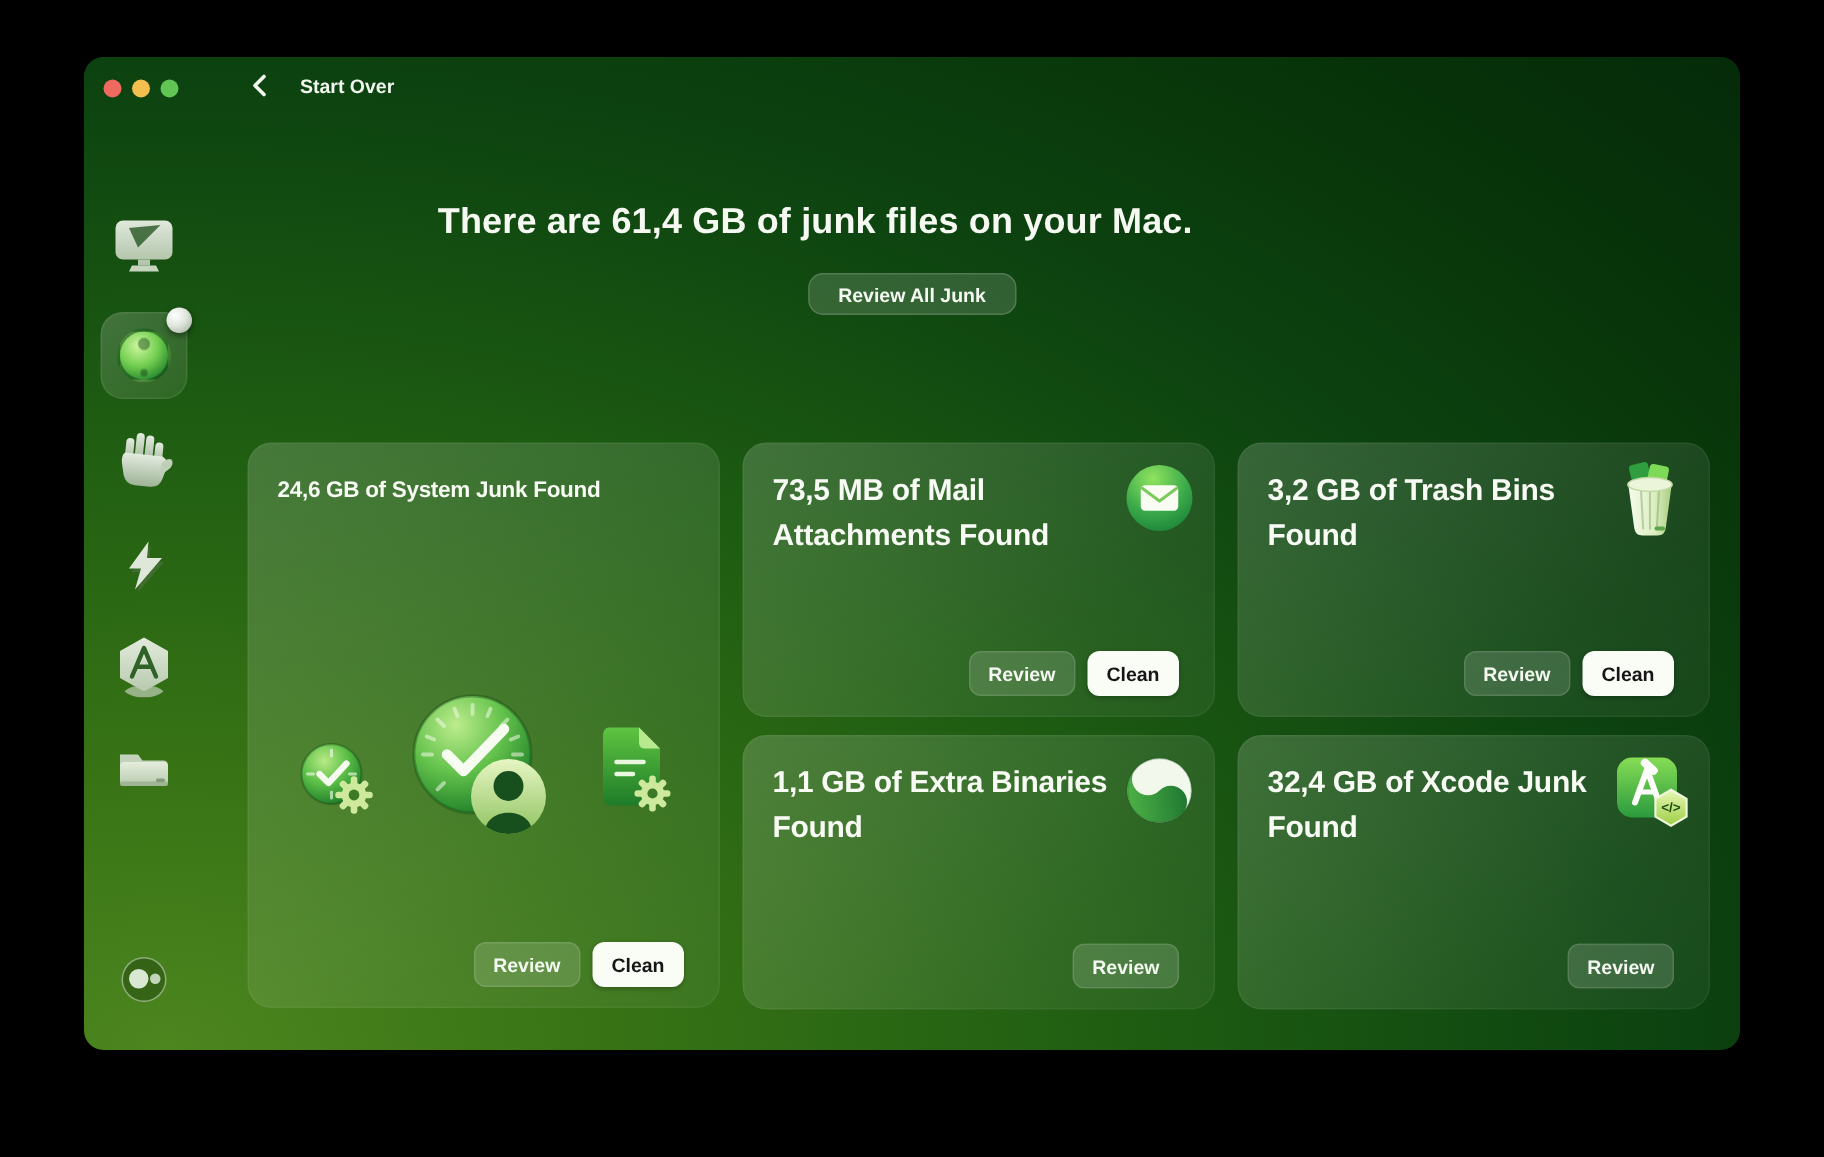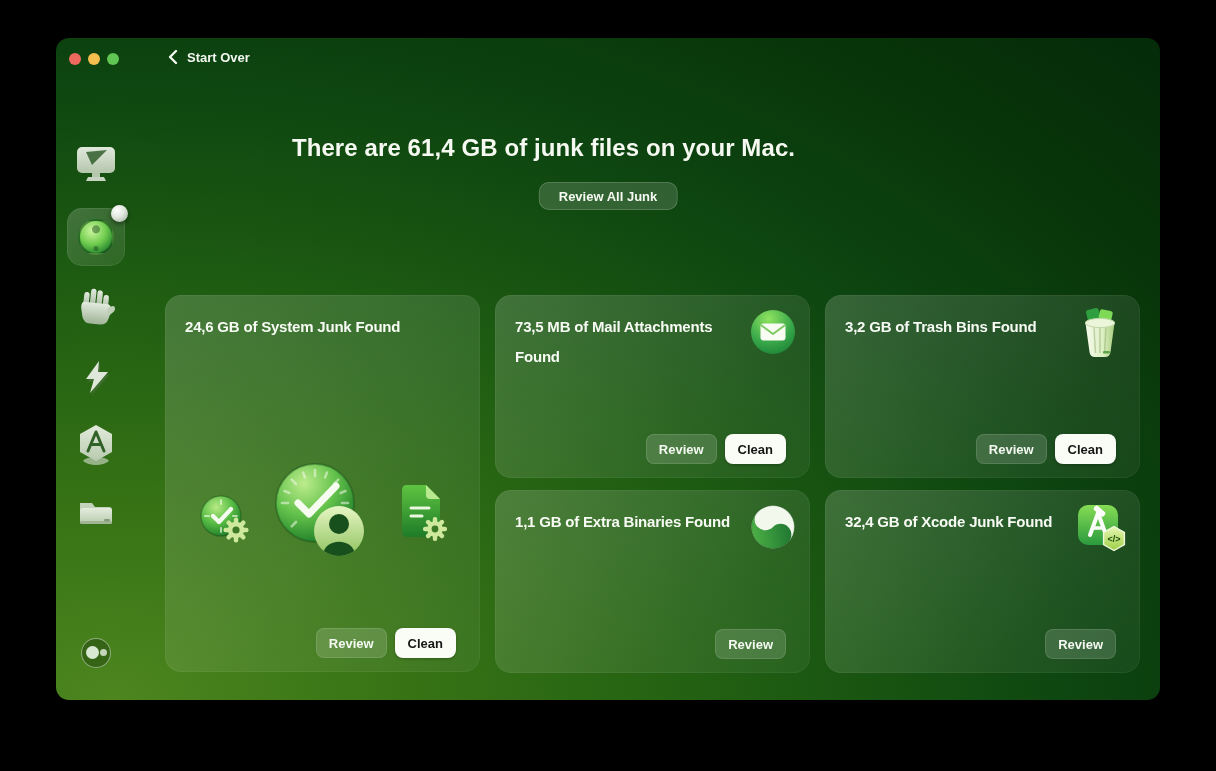--- a/index.html
+++ b/index.html
@@ -5,21 +5,21 @@
   html,body{margin:0;padding:0;background:#000;width:1216px;height:771px;overflow:hidden;
     font-family:"Liberation Sans","DejaVu Sans",sans-serif;-webkit-font-smoothing:antialiased;}
   .stage{position:relative;width:1216px;height:771px;background:#000;}
   .window{position:absolute;left:56px;top:38px;width:1104px;height:662px;border-radius:13px;overflow:hidden;
     background:
       radial-gradient(135% 145% at 5% 100%, #4d861f 0%, #377315 20%, #1e5c12 44%, #0d4410 66%, #073309 86%, #052a09 100%);
     box-shadow:0 28px 60px rgba(0,0,0,.85), 0 8px 22px rgba(0,0,0,.6);}
   
   .traffic{position:absolute;top:15px;left:13px;display:flex;gap:7px;}
   .tl{width:12px;height:12px;border-radius:50%;}
-  .back{position:absolute;left:112px;top:11px;display:flex;align-items:flex-end;gap:9px;cursor:default;}
+  .back{position:absolute;left:112px;top:11px;display:flex;align-items:flex-end;gap:22px;cursor:default;}
   .back-label{font-size:13px;font-weight:700;color:#f2f7ef;}
   .win-title{position:absolute;left:109px;top:13px;width:975px;text-align:center;
     font-size:13px;font-weight:700;color:rgba(238,247,235,.92);}
   .headline{position:absolute;left:0;top:96px;width:975px;text-align:center;
     font-size:24px;font-weight:700;color:#f5f9f1;letter-spacing:.1px;}
   .cta{position:absolute;left:50%;transform:translateX(-50%);top:144px;height:28px;padding:0 19px;
     display:inline-flex;align-items:center;border-radius:10px;cursor:pointer;
     background:rgba(255,255,255,.15);border:1px solid rgba(255,255,255,.16);
     font-family:inherit;font-size:13px;font-weight:700;color:#f6faf2;}
   
@@ -39,21 +39,21 @@
   .assistant{position:absolute;left:25px;top:600px;width:30px;height:30px;border-radius:50%;
     background:rgba(8,24,8,.28);border:1.5px solid rgba(215,232,210,.55);box-sizing:border-box;cursor:pointer;}
   .assistant .dot-big{position:absolute;left:4px;top:7px;width:13px;height:13px;border-radius:50%;background:#d9e8d2;}
   .assistant .dot-small{position:absolute;left:18px;top:10px;width:7px;height:7px;border-radius:50%;background:#c2d5ba;}
   
   .card{position:absolute;width:315px;border-radius:16px;
     background:linear-gradient(140deg, rgba(255,255,255,.17) 0%, rgba(255,255,255,.07) 70%, rgba(255,255,255,.05) 100%);
     box-shadow:inset 0 0 0 1px rgba(255,255,255,.05);}
   .card-lg{height:377px;}
   .card-sm{height:183px;}
-  .card-title{position:absolute;left:20px;top:17px;font-size:15px;font-weight:700;color:#f7fbf4;
+  .card-title{position:absolute;left:20px;top:17px;font-size:20px;font-weight:700;color:#f7fbf4;
     line-height:30px;letter-spacing:-.2px;}
   .nowrap{white-space:nowrap;font-size:15px;}
   .card-title-wrap{width:238px;}
   .card-desc{position:absolute;left:20px;top:50px;width:256px;font-size:14px;line-height:18.5px;
     color:rgba(233,243,226,.78);}
   .card-icon{position:absolute;top:14px;right:14px;}
   .card-actions{position:absolute;right:24px;bottom:14px;display:flex;gap:8px;}
   .btn{height:30px;padding:0 13px;border-radius:8px;display:inline-flex;align-items:center;
     font-family:inherit;font-size:13px;font-weight:700;border:none;cursor:pointer;}
   .btn-review{background:rgba(255,255,255,.15);color:#f4f9f1;box-shadow:inset 0 0 0 1px rgba(255,255,255,.12);}

